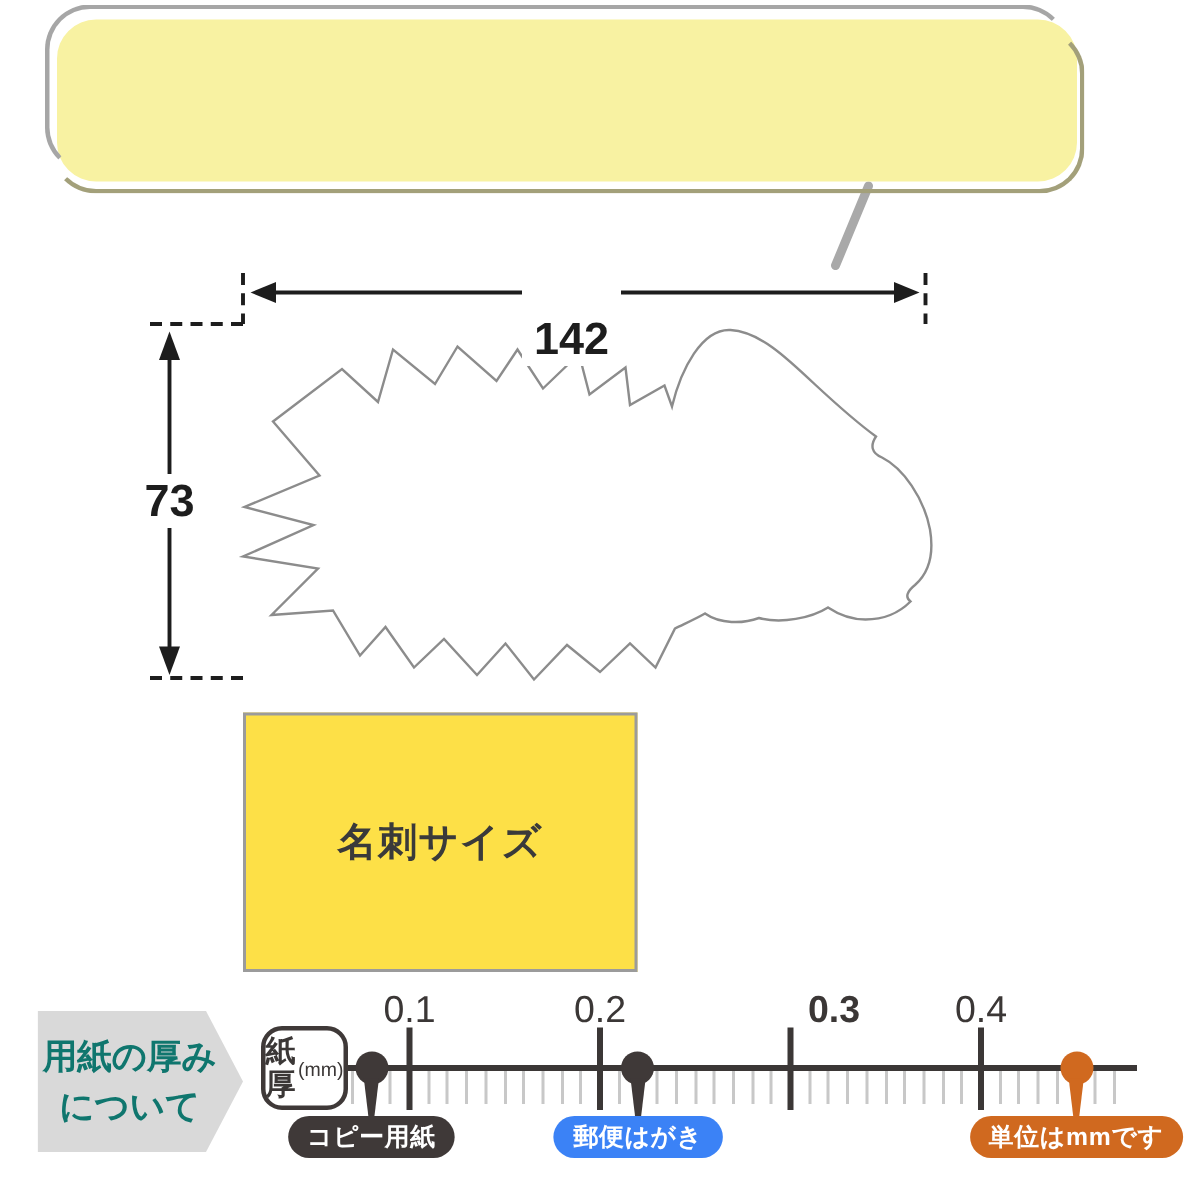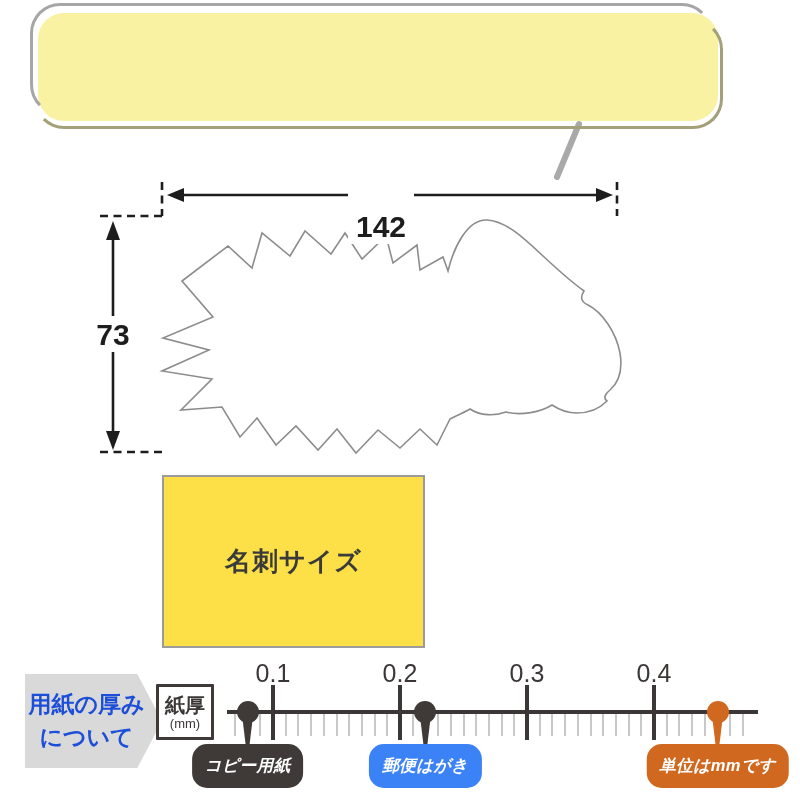--- a/index.html
+++ b/index.html
@@ -43,41 +43,41 @@
   }
   .card-label{font-size:26px;font-weight:600;color:#3a3a3a;letter-spacing:1px;}
 
   
   .pennant{
     left:25px;top:674px;width:137px;height:94px;background:#d9d9d9;
     clip-path:polygon(0 0,82% 0,100% 50%,82% 100%,0 100%);
     display:flex;flex-direction:column;justify-content:center;align-items:center;
     padding-right:14px;box-sizing:border-box;z-index:2;
   }
-  .pennant div{font-size:23px;font-weight:600;color:#1d4ed8;line-height:33px;white-space:nowrap;}
+  .pennant div{font-size:23px;font-weight:600;color:#0f766e;line-height:33px;white-space:nowrap;}
   .axis-box{
-    left:156px;top:684px;width:58px;height:56px;background:#fff;
-    border:3px solid #3f3938;border-radius:1px;box-sizing:border-box;
-    display:flex;flex-direction:column;justify-content:center;align-items:center;z-index:2;
+    left:174px;top:684px;width:58px;height:56px;background:#fff;
+    border:3px solid #3f3938;border-radius:14px;box-sizing:border-box;
+    display:flex;flex-direction:row;justify-content:center;align-items:center;z-index:2;
   }
   .axis-box .l1{font-size:20px;font-weight:600;color:#3b3736;line-height:22px;}
   .axis-box .l2{font-size:13px;font-weight:500;color:#3b3736;line-height:15px;}
 
   .ruler-line{left:227px;top:710px;width:531px;height:4px;background:#3b3736;z-index:1;}
   .tick-major{top:685px;width:3.5px;height:55px;background:#3b3736;z-index:1;}
   .tick-minor{top:714px;width:2px;height:22px;background:#c8c8c8;z-index:0;}
   .tick-label{top:659px;width:70px;margin-left:-35px;text-align:center;
     font-size:25px;font-weight:500;color:#3b3736;z-index:1;}
   .marker-dot{top:701px;width:22px;height:22px;margin-left:-11px;border-radius:50%;z-index:2;}
   .marker-tail{top:719px;width:18px;margin-left:-9px;height:27px;
     clip-path:polygon(22% 0,78% 0,60% 100%,40% 100%);z-index:2;}
   .marker-badge{
-    top:744px;transform:translateX(-50%);height:44px;border-radius:15px;
+    top:744px;transform:translateX(-50%);height:28px;border-radius:15px;
     padding:0 13px;display:flex;align-items:center;white-space:nowrap;
-    color:#fff;font-size:16.5px;font-weight:700;letter-spacing:0.5px;z-index:2;font-style:italic;
+    color:#fff;font-size:16.5px;font-weight:700;letter-spacing:0.5px;z-index:2;
   }
 </style>
 </head>
 <body>
 
 <div class="page">
 
   <svg class="abs" style="left:0;top:0;z-index:1;" width="800" height="800" viewBox="0 0 800 800">
 
     <line x1="579" y1="124" x2="557" y2="177" stroke="#a9a9a9" stroke-width="6" stroke-linecap="round"></line>
@@ -183,21 +183,21 @@
       <div class="abs tick-minor" style="left: 691.1px;"></div>
       <div class="abs tick-minor" style="left: 703.8px;"></div>
       <div class="abs tick-minor" style="left: 716.5px;"></div>
       <div class="abs tick-minor" style="left: 729.2px;"></div>
       <div class="abs tick-minor" style="left: 741.9px;"></div>
       <div class="abs tick-major" style="left: 271.25px;"></div>
       <div class="abs tick-label" style="left: 273px;">0.1</div>
       <div class="abs tick-major" style="left: 398.25px;"></div>
       <div class="abs tick-label" style="left: 400px;">0.2</div>
       <div class="abs tick-major" style="left: 525.25px;"></div>
-      <div class="abs tick-label" style="left: 527px;">0.3</div>
+      <div class="abs tick-label" style="left: 556px; font-weight: bold;">0.3</div>
       <div class="abs tick-major" style="left: 652.25px;"></div>
       <div class="abs tick-label" style="left: 654px;">0.4</div>
       <div class="abs marker-dot" style="left: 247.6px; background: rgb(63, 57, 56);"></div>
       <div class="abs marker-tail" style="left: 247.6px; background: rgb(63, 57, 56);"></div>
       <div class="abs marker-badge" style="left: 247.6px; background: rgb(63, 57, 56);">コピー用紙</div>
       <div class="abs marker-dot" style="left: 425.4px; background: rgb(63, 57, 56);"></div>
       <div class="abs marker-tail" style="left: 425.4px; background: rgb(63, 57, 56);"></div>
       <div class="abs marker-badge" style="left: 425.4px; background: #3b82f6;">郵便はがき</div>
       <div class="abs marker-dot" style="left: 717.5px; background: rgb(208, 105, 31);"></div>
       <div class="abs marker-tail" style="left: 717.5px; background: rgb(208, 105, 31);"></div>

